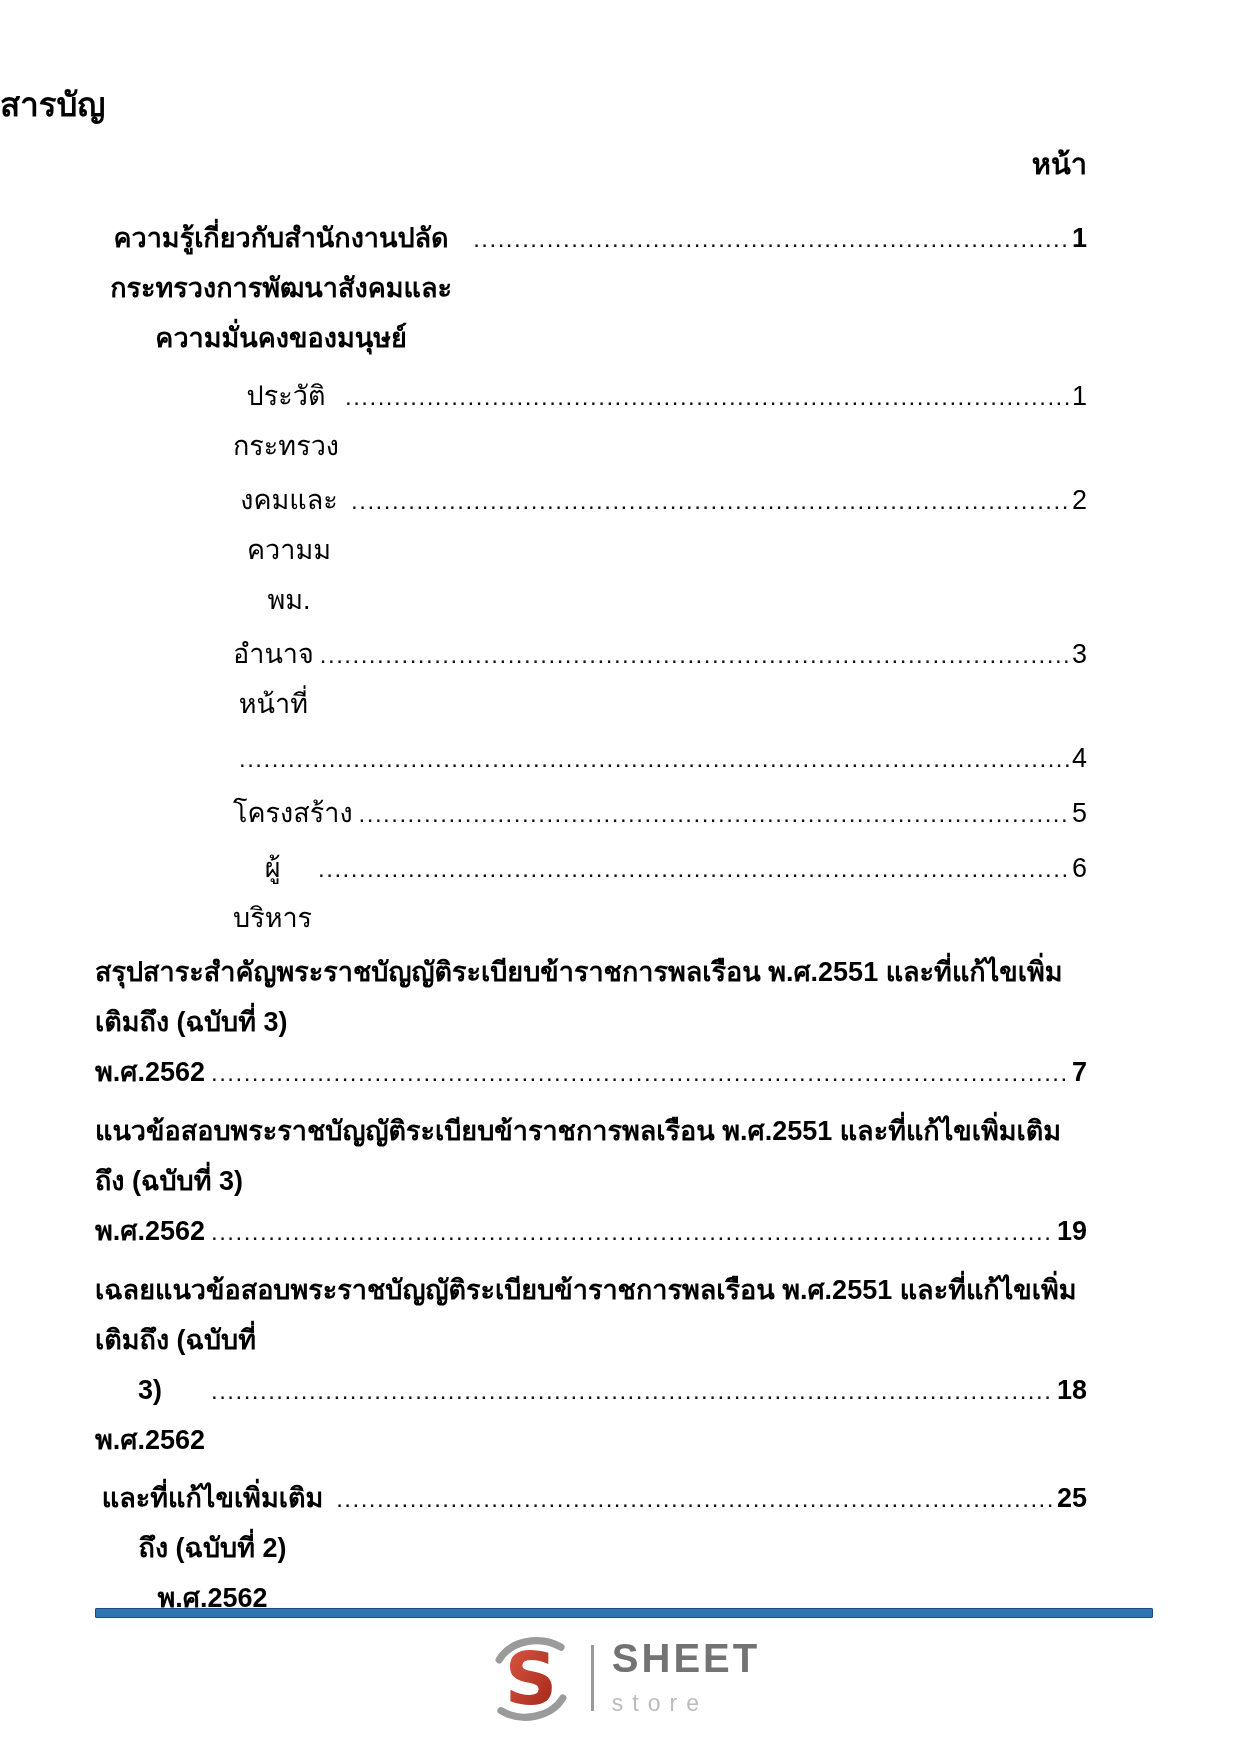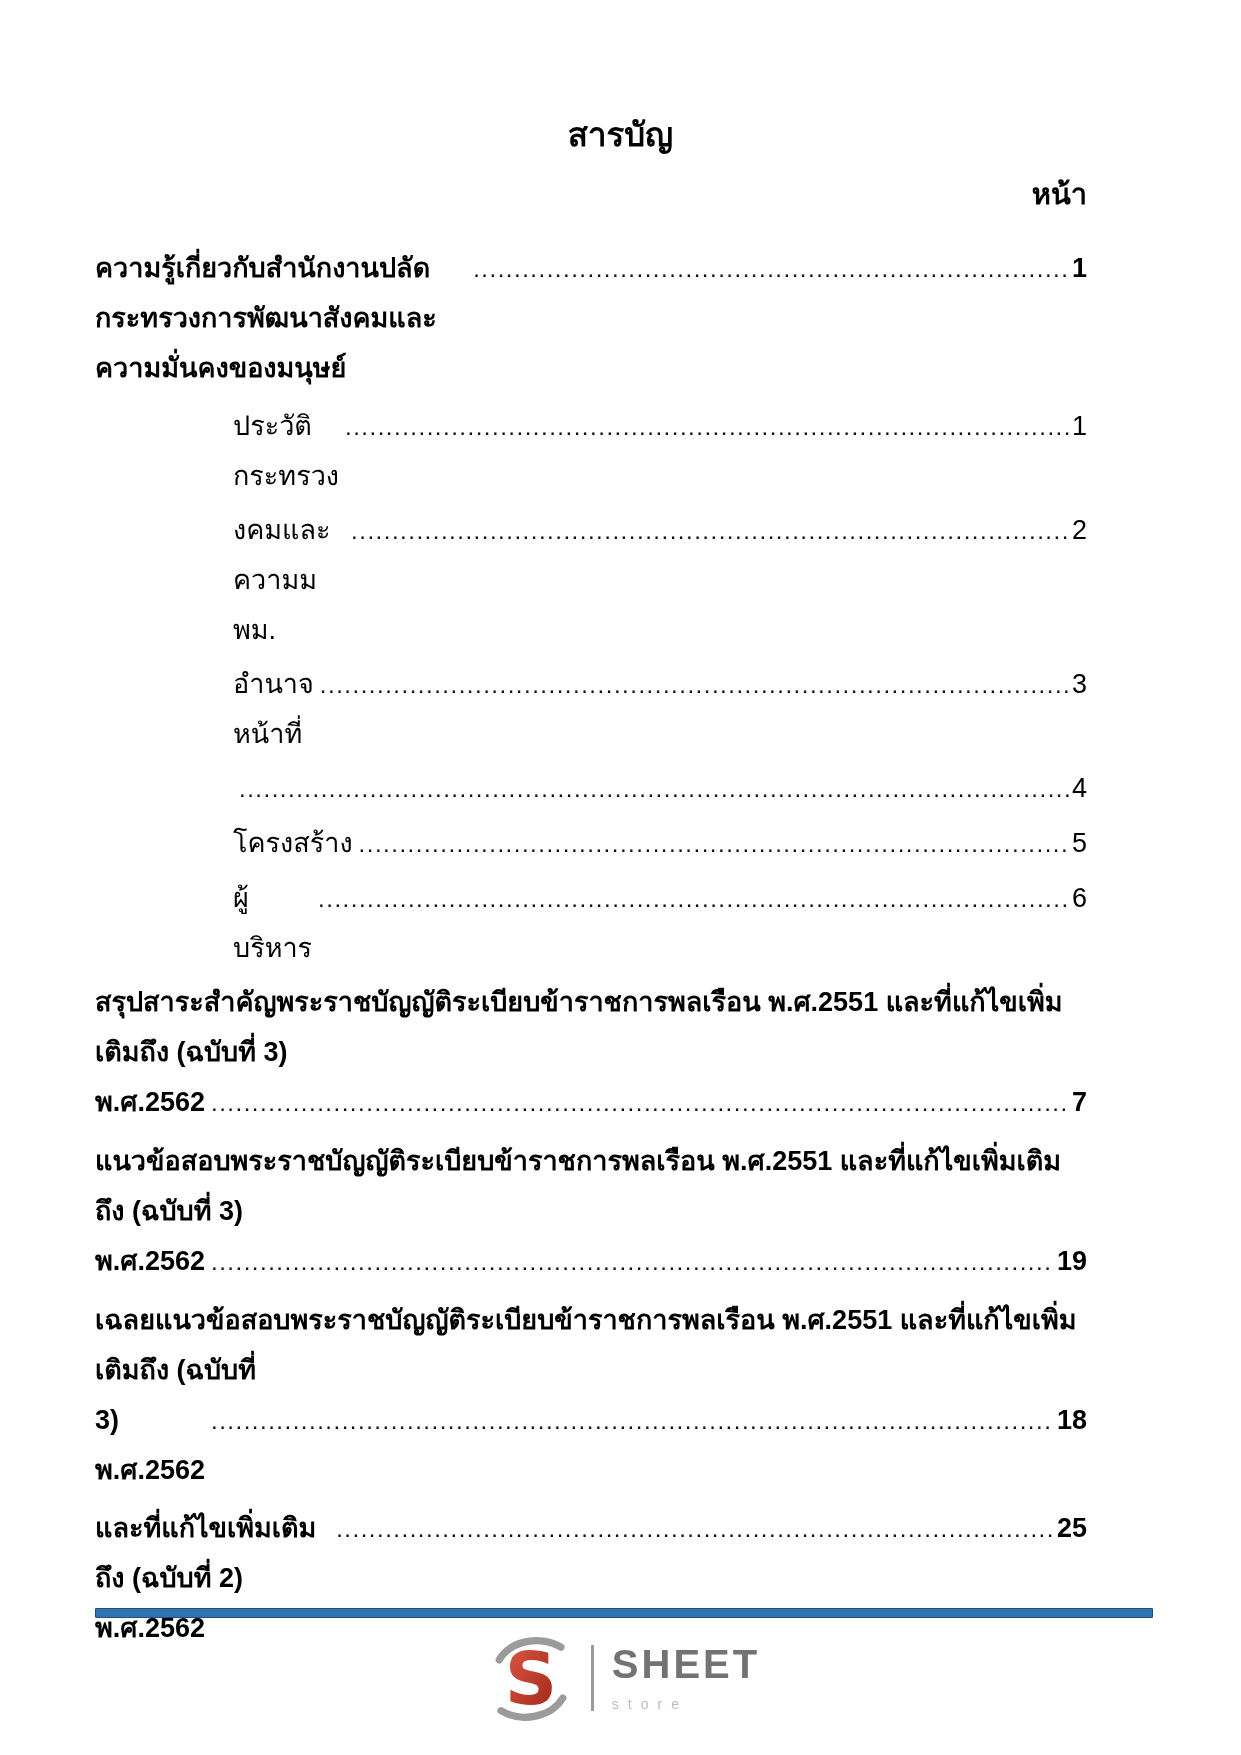--- a/index.html
+++ b/index.html
@@ -7,46 +7,44 @@
     position:relative;
     width:1241px; height:1755px;
     margin:0 auto;
     background:#ffffff;
     font-family:"Liberation Sans", sans-serif;
     color:#000;
     overflow:hidden;
   }
   .doc-title {
     padding-top:85px;
-    text-align:center;
     font-size:33px;
     font-weight:bold;
     line-height:1.2;
-    margin-top:30px;
   }
   .content {
     margin-left:95px;
     width:992px;
   }
   .page-col-header {
     margin-top:16px;
     margin-bottom:26px;
     text-align:right;
     font-size:29px;
     font-weight:bold;
     font-family:Liberation Serif, serif;
   }
   .toc { font-size:27px; }
   .entry { margin-bottom:8px; }
   .entry.sub { margin-bottom:4px; }
   .entry .line { line-height:50px; }
   .entry.main { font-weight:bold; }
   .entry.sub  { font-weight:normal; }
   .entry.sub .line { padding-left:138px; }
-  .line.last { display:flex; align-items:baseline; }
+  .line.last { display:flex; align-items:baseline;text-align:center; }
   .txt { white-space:pre-wrap; }
   .leader {
     flex:1 1 auto;
     overflow:hidden;
     white-space:nowrap;
     min-width:14px;
     margin:0 3px 0 6px;
   }
   .leader::after {
     content:"......................................................................................................................................................................................";
@@ -83,21 +81,21 @@
   }
   .logo-textblock { display:flex; flex-direction:column; }
   .logo-brand {
     font-size:40px;
     font-weight:bold;
     color:#7b7b7b;
     letter-spacing:3px;
     line-height:1.0;
   }
   .logo-sub {
-    font-size:14px;
+    font-size:23px;
     color:#bcbcbc;
     letter-spacing:9px;
     line-height:1.2;
     margin-top:12px;
   }
 </style>
 </head>
 <body>
 
 <div class="page">

